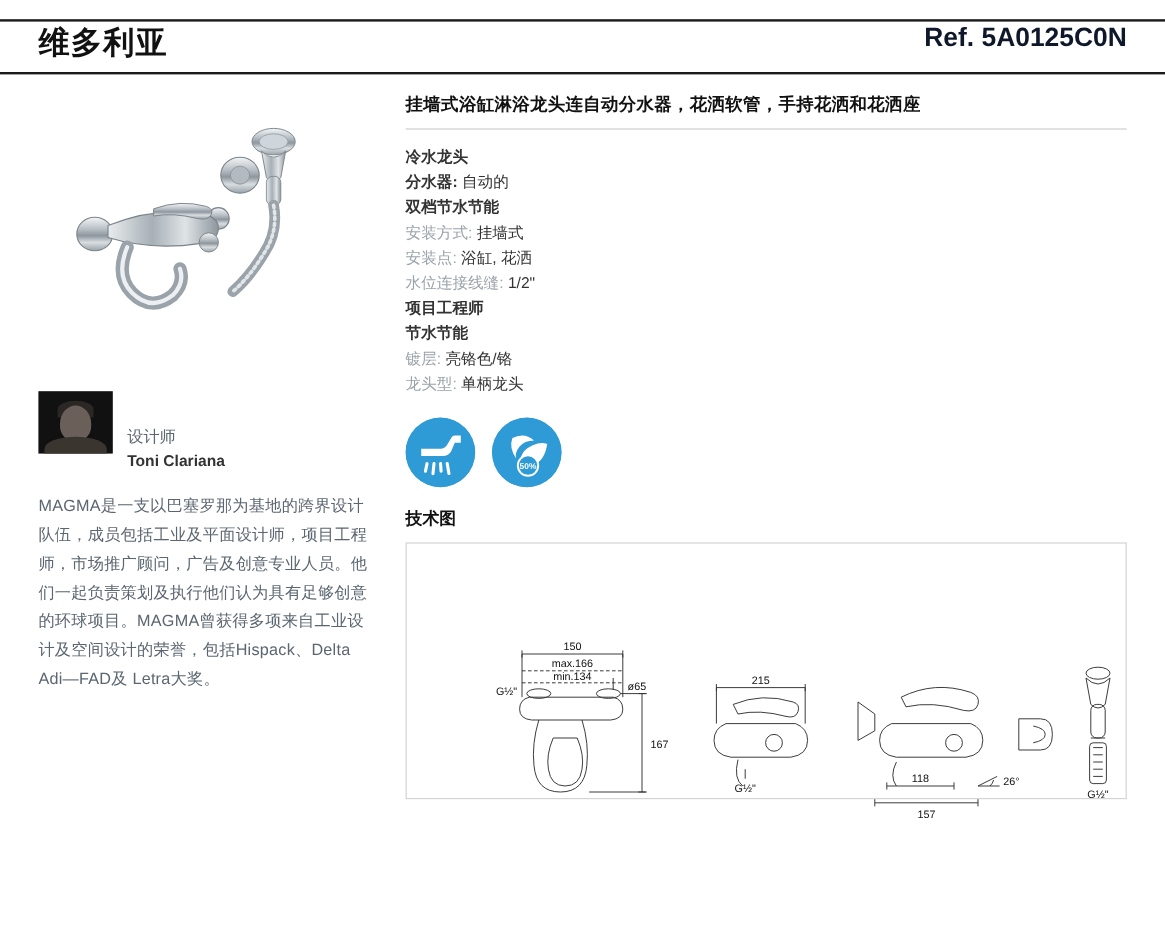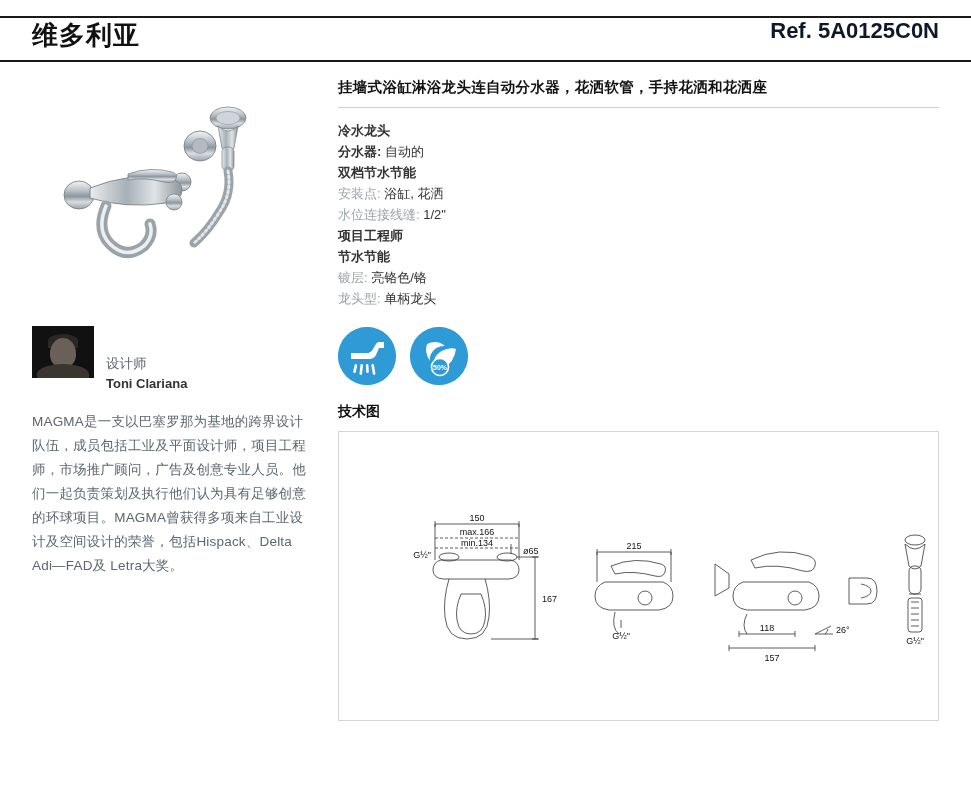--- a/index.html
+++ b/index.html
@@ -172,21 +172,21 @@
 
   .tech-title {
     margin-top: 18px;
     font-size: 14px;
     font-weight: bold;
     color: #111;
   }
   .tech-box {
     margin-top: 10px;
     width: 601px;
-    height: 290px;
+    height: 214px;
     border: 1px solid #d4d4d4;
     background: #fff;
     position: relative;
   }
   .tech-box svg { display: block; }
 </style>
 </head>
 <body>
 
 <div class="header">
@@ -273,20 +273,24 @@
     </div>
     <div class="spec-row bold">
       <span class="k">分水器:</span>
       <span class="v">自动的</span>
     </div>
     <div class="spec-row bold">
       <span class="k">双档节水节能</span>
       <span class="v"></span>
     </div>
     <div class="spec-row">
+      <span class="k">安装方式:</span>
+      <span class="v">挂墙式</span>
+    </div>
+    <div class="spec-row">
       <span class="k">安装点:</span>
       <span class="v">浴缸, 花洒</span>
     </div>
     <div class="spec-row">
       <span class="k">水位连接线缝:</span>
       <span class="v">1/2"</span>
     </div>
     <div class="spec-row bold">
       <span class="k">项目工程师</span>
       <span class="v"></span>

